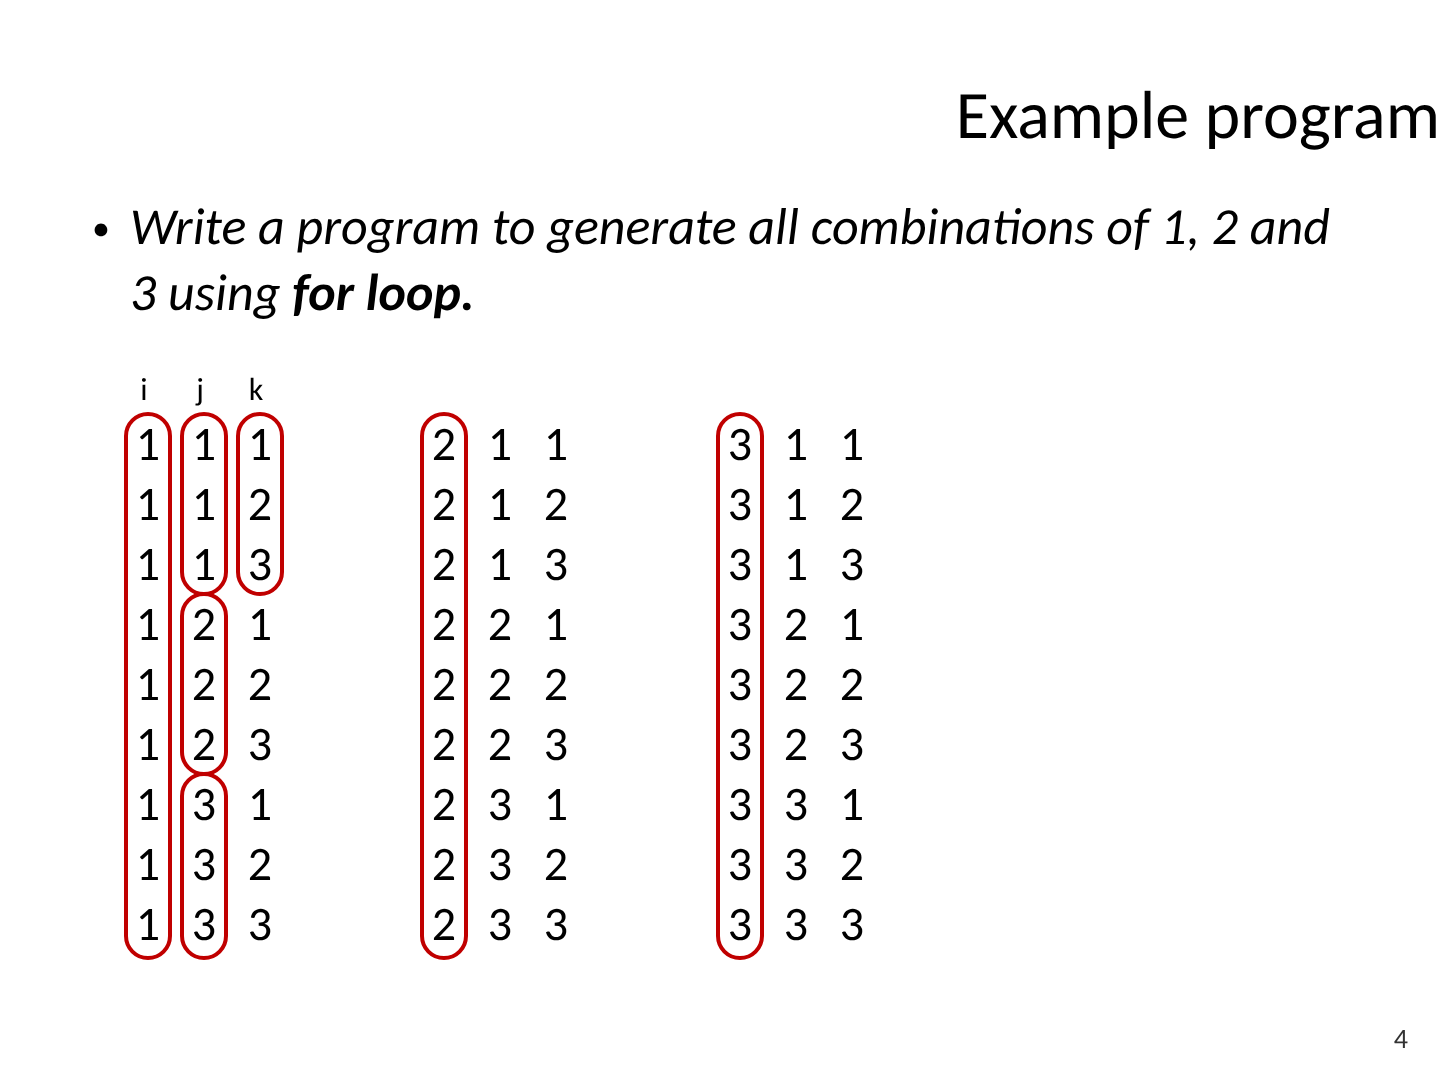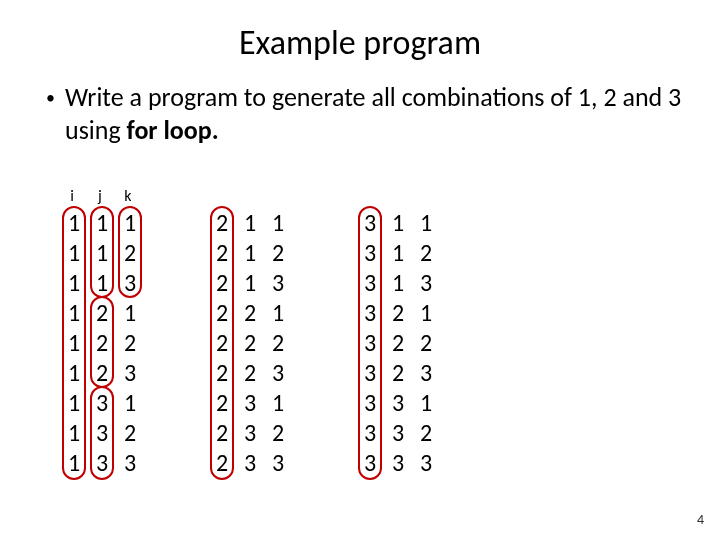--- a/index.html
+++ b/index.html
@@ -5,39 +5,39 @@
   * { margin: 0; padding: 0; box-sizing: border-box; }
   body {
     width: 720px;
     height: 540px;
     font-family: Calibri, Arial, sans-serif;
     color: #000;
     background: #fff;
     position: relative;
   }
   .title {
-    text-align: center;
+    text-align: right;
     font-size: 34px;
     font-weight: 400;
-    padding-top: 22px;
+    padding-top: 38px;
     padding-bottom: 18px;
   }
   .bullet-area {
     padding: 0 38px 14px 46px;
     font-size: 26px;
     line-height: 1.28;
     display: flex;
   }
   .bullet-dot {
     flex: 0 0 auto;
     font-size: 18px;
     padding-top: 6px;
     padding-right: 10px;
   }
-  .bullet-text { flex: 1; }
+  .bullet-text { flex: 1; font-style: italic; }
   .headers-row {
     position: absolute;
     display: flex;
     font-size: 16px;
   }
   .headers-row span {
     width: 28px;
     text-align: center;
   }
   .blocks-row {

